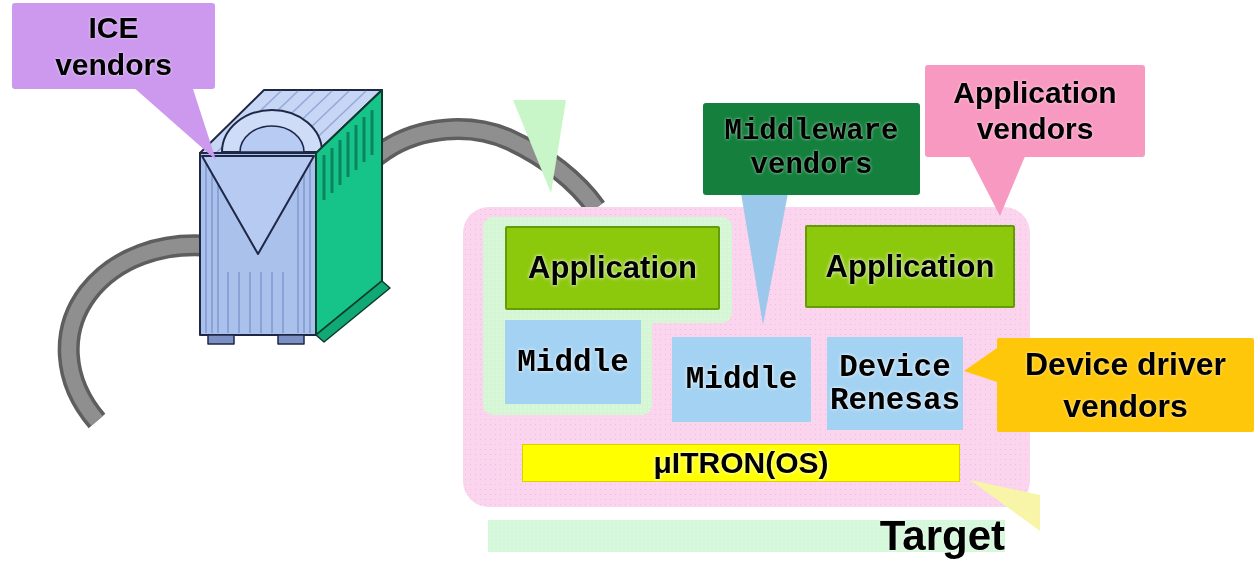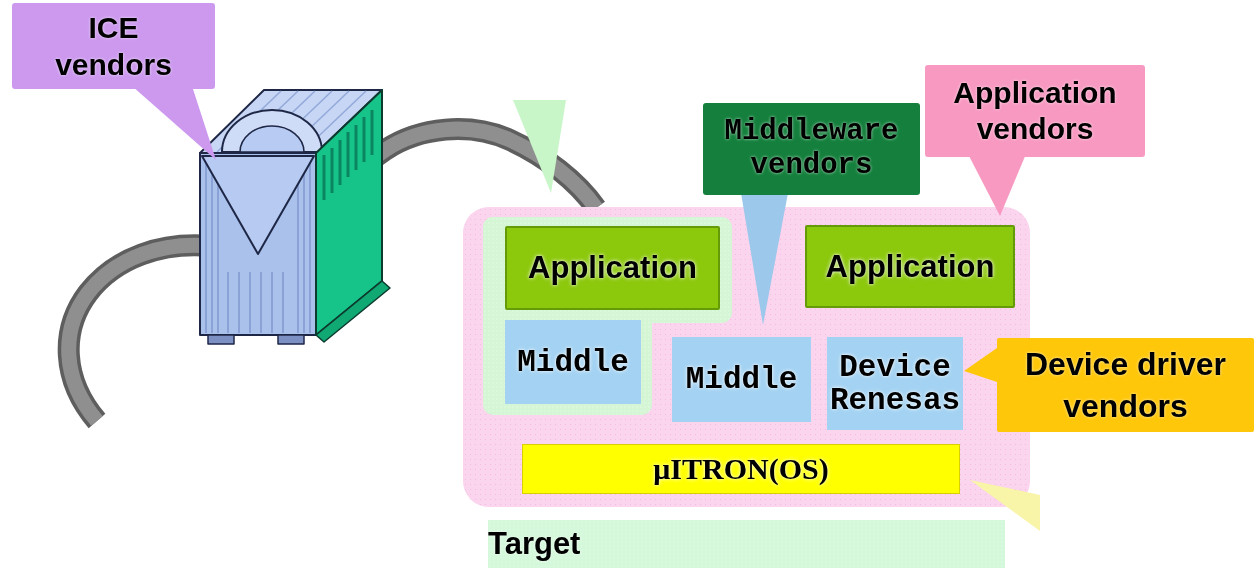--- a/index.html
+++ b/index.html
@@ -43,25 +43,25 @@
     position:absolute;display:flex;flex-direction:column;align-items:center;justify-content:center;
     text-align:center;text-shadow:0 0 4px rgba(255,255,255,.85),0 0 2px rgba(255,255,255,.6);
   }
   .box.green{background:#8cc80c;border:2px solid #649b06;border-radius:2px;font-size:31px;}
   .box.blue{background:#a3d2f2;font-size:31px;font-family:Liberation Mono, monospace;}
   .app-left{left:42px;top:19px;width:215px;height:84px;}
   .middle-left{left:42px;top:113px;width:136px;height:84px;}
   .middle-center{left:209px;top:130px;width:139px;height:85px;}
   .app-right{left:342px;top:18px;width:210px;height:83px;}
   .dd-box{left:364px;top:130px;width:136px;height:93px;font-size:28px;line-height:33px;}
-  .os-bar{left:59px;top:237px;width:438px;height:50px;background:#ffff00;border:1px solid #d8d000;font-size:30px;font-family:Liberation Serif, serif;}
+  .os-bar{left:59px;top:237px;width:438px;height:38px;background:#ffff00;border:1px solid #d8d000;font-size:30px;}
 
   .target-bar{
-    position:absolute;z-index:2;left:488px;top:520px;width:517px;height:48px;
-    display:flex;align-items:center;justify-content:flex-start;font-size:31px;
+    position:absolute;z-index:2;left:488px;top:520px;width:517px;height:32px;
+    display:flex;align-items:center;justify-content:flex-end;font-size:42px;
     background-color:#d4f8da;text-shadow:0 0 3px rgba(255,255,255,.8);
     background-image:radial-gradient(rgba(255,255,255,.65) 22%,rgba(255,255,255,0) 26%);background-size:4px 4px;
   }
 </style>
 </head>
 <body>
 
 <div class="stage">
 
   <svg id="art" class="layer" width="1256" height="568" viewBox="0 0 1256 568">

